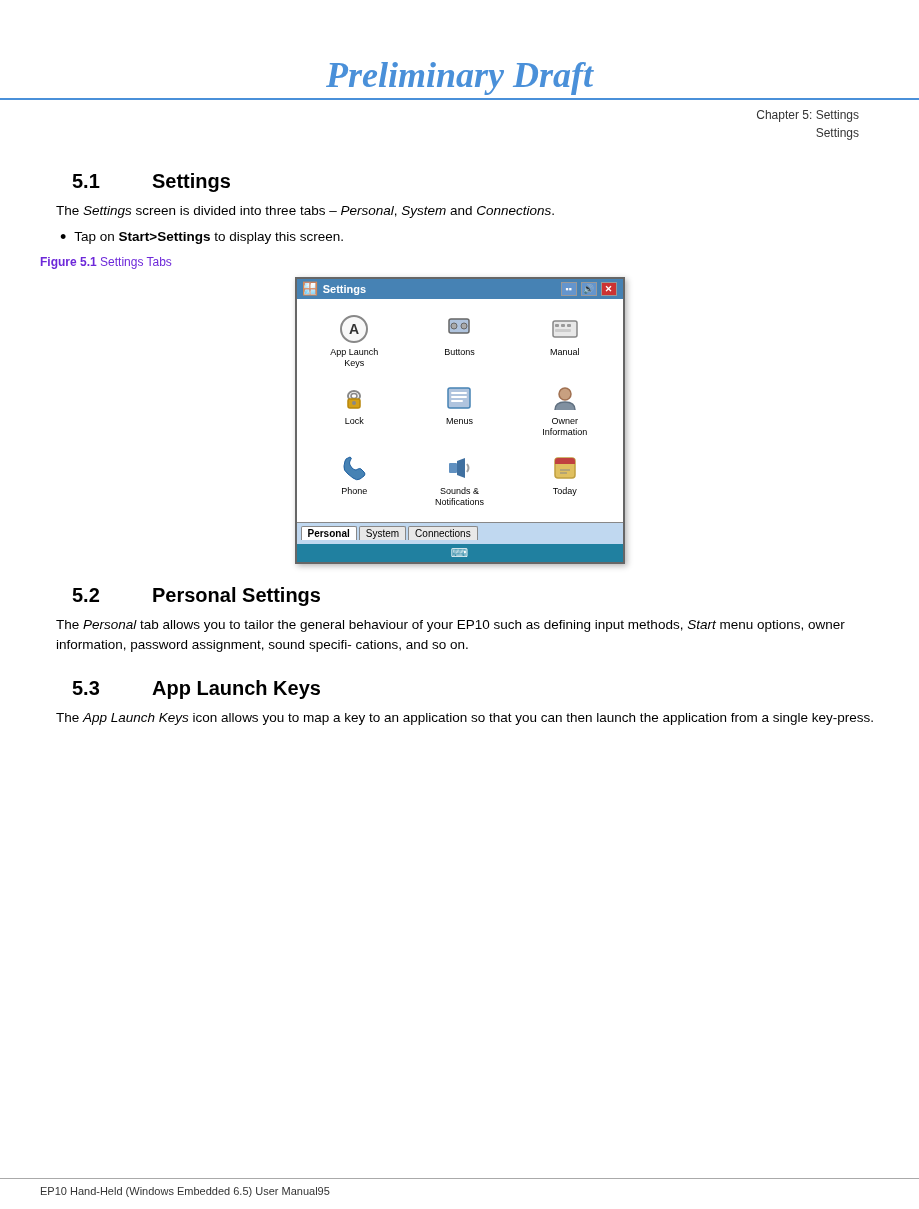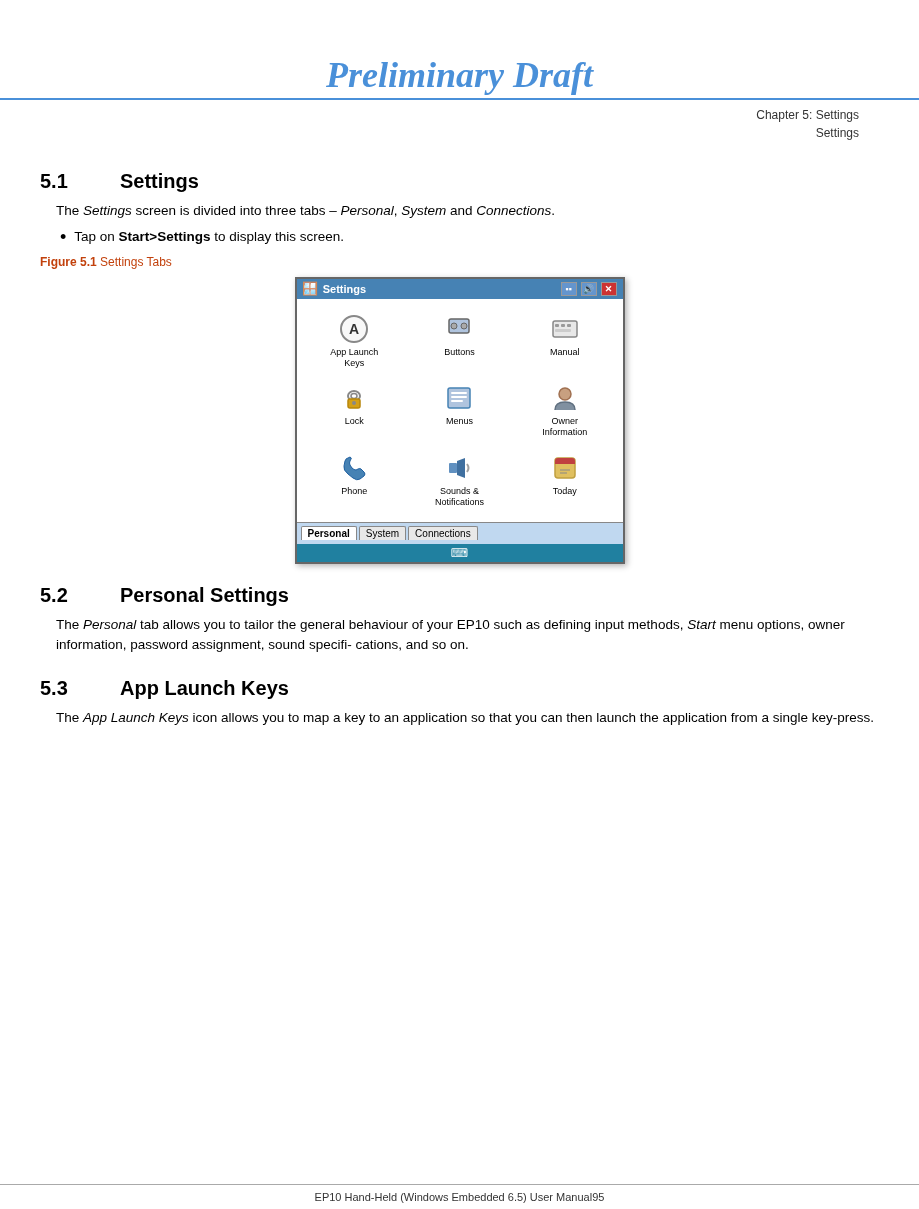--- a/index.html
+++ b/index.html
@@ -42,20 +42,21 @@
     .content {
       padding: 10px 40px 40px 40px;
     }
 
     
     .section-heading {
       display: flex;
       align-items: flex-end;
       margin-top: 18px;
       margin-bottom: 8px;
+      margin-left: 32px;
     }
     .section-number {
       font-size: 20px;
       font-weight: bold;
       font-family: Arial, sans-serif;
       min-width: 80px;
       color: #000;
     }
     .section-title {
       font-size: 20px;
@@ -86,21 +87,21 @@
       gap: 8px;
     }
     .bullet-dot {
       font-size: 18px;
       line-height: 1.2;
     }
 
     
     .figure-caption {
       font-size: 12px;
-      color: #c2410c;
+      color: #6d28d9;
       margin-bottom: 8px;
       margin-top: 4px;
     }
     .figure-caption-label {
       font-weight: bold;
       font-size: 12px;
     }
 
     
     .figure-container {
@@ -229,27 +230,27 @@
       justify-content: center;
       font-size: 14px;
       font-weight: bold;
       color: #333;
       background: #f8f8f8;
     }
 
     
     .page-footer {
       position: absolute;
-      bottom: 0;
+      bottom: 6px;
       left: 0;
       right: 0;
       border-top: 1px solid #aaa;
       padding: 6px 40px;
       display: flex;
-      justify-content: center;
+      justify-content: flex-start;
       font-size: 11px;
       color: #333;
     }
   </style>
 </head>
 <body>
 
 <div class="page-header">
   <span class="preliminary-draft">Preliminary Draft</span>
 </div>

